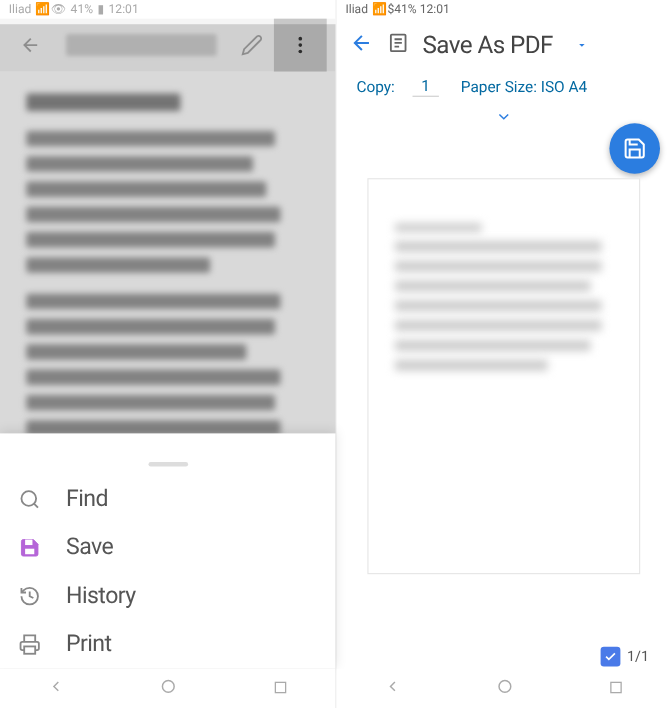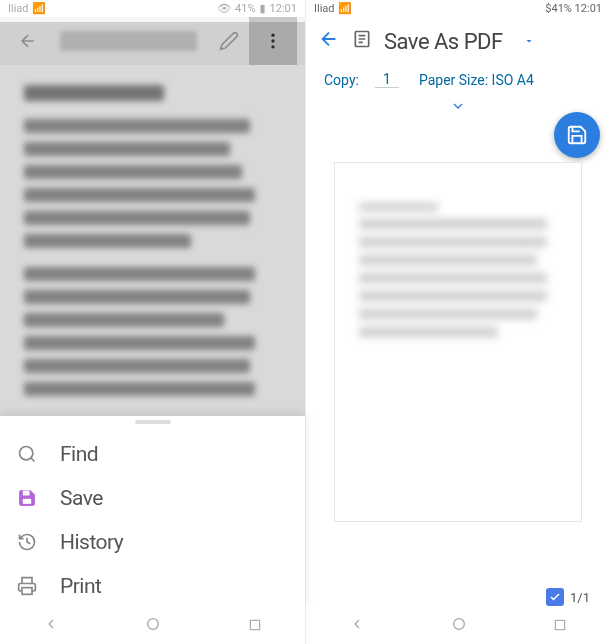--- a/index.html
+++ b/index.html
@@ -13,21 +13,20 @@
     }
     .panel { width: 305px; height: 100%; position: relative; }
     .panel-left { background: #fff; }
     .panel-right { background: #fff; border-left: 1px solid #eee; }
     
     
     .status-bar {
       height: 17px;
       display: flex;
       align-items: center;
-      justify-content: space-between;
       padding: 0 8px;
       font-size: 11px;
       color: #666;
     }
     .status-bar-left .status-left,
     .status-bar-left .status-right { color: #aaa; }
     .status-left { display: flex; align-items: center; gap: 4px; }
     .status-right { display: flex; align-items: center; gap: 4px; }
     
     
@@ -90,21 +89,21 @@
     .doc-para-break { height: 10px; }
     
     
     .bottom-sheet {
       position: absolute;
       bottom: 36px;
       left: 0;
       right: 0;
       background: #fff;
       box-shadow: 0 -2px 10px rgba(0,0,0,0.1);
-      padding-top: 4px;
+      padding-top: 26px;
     }
     .sheet-handle {
       width: 36px;
       height: 4px;
       background: #ddd;
       border-radius: 2px;
       margin: 0 auto 8px;
     }
     .menu-item {
       display: flex;

